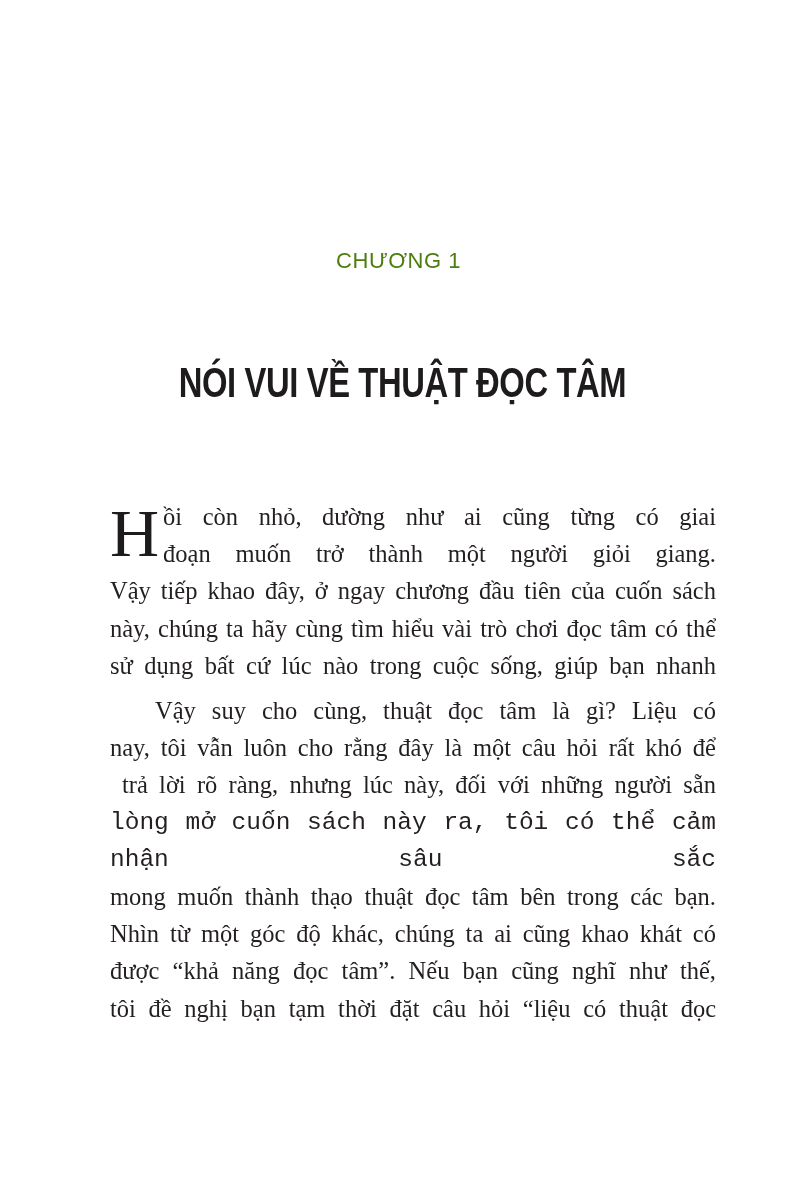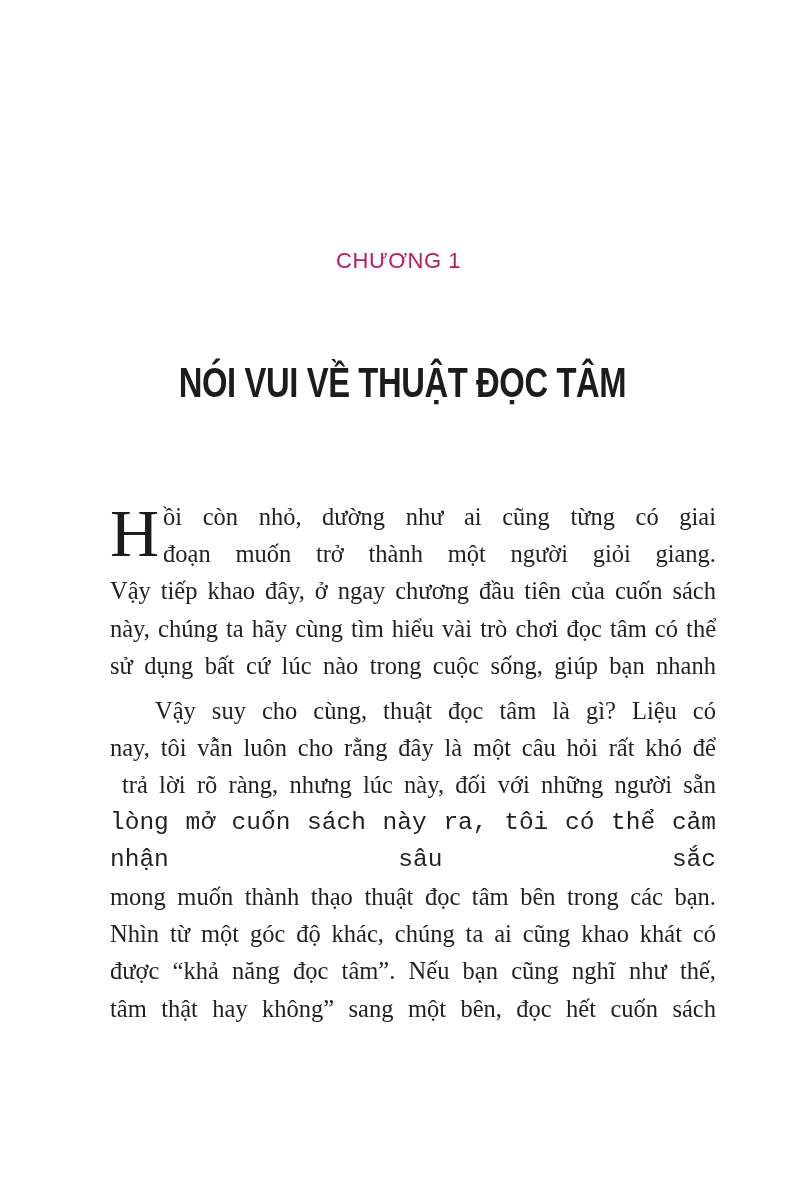--- a/index.html
+++ b/index.html
@@ -16,21 +16,21 @@
     }
     .chapter-label {
       position: absolute;
       top: 248px;
       left: 0;
       width: 797px;
       text-align: center;
       font-family: "Liberation Sans", sans-serif;
       font-size: 22px;
       letter-spacing: 0.5px;
-      color: #be185d;
+      color: #4d7c0f;
     }
     .chapter-title {
       position: absolute;
       top: 357px;
       left: 0;
       width: 805px;
       text-align: center;
       font-family: "Liberation Sans Narrow", "Liberation Sans", sans-serif;
       font-weight: bold;
       font-size: 42px;
@@ -95,16 +95,16 @@
     </div>
 
     <div class="para">
       <span class="line" style="padding-left: 45px; white-space: normal; text-align-last: justify;">Vậy suy cho cùng, thuật đọc tâm là gì? Liệu có</span>
       <span class="line" style="white-space: normal; text-align-last: justify;">nay, tôi vẫn luôn cho rằng đây là một câu hỏi rất khó để</span>
       <span class="line" style="white-space: normal; text-align-last: justify; margin-left: 12px;">trả lời rõ ràng, nhưng lúc này, đối với những người sẵn</span>
       <span class="line" style="white-space: normal; text-align-last: justify; font-family: Liberation Mono, monospace;">lòng mở cuốn sách này ra, tôi có thể cảm nhận sâu sắc</span>
       <span class="line" style="white-space: normal; text-align-last: justify;">mong muốn thành thạo thuật đọc tâm bên trong các bạn.</span>
       <span class="line" style="white-space: normal; text-align-last: justify;">Nhìn từ một góc độ khác, chúng ta ai cũng khao khát có</span>
       <span class="line" style="white-space: normal; text-align-last: justify;">được “khả năng đọc tâm”. Nếu bạn cũng nghĩ như thế,</span>
-      <span class="line" style="white-space: normal; text-align-last: justify;">tâm thật hay không” sang một bên, đọc hết cuốn sách</span>
+      <span class="line" style="white-space: normal; text-align-last: justify;">tôi đề nghị bạn tạm thời đặt câu hỏi “liệu có thuật đọc</span>
     </div>
   </div>
 </div>
 
 </body></html>

